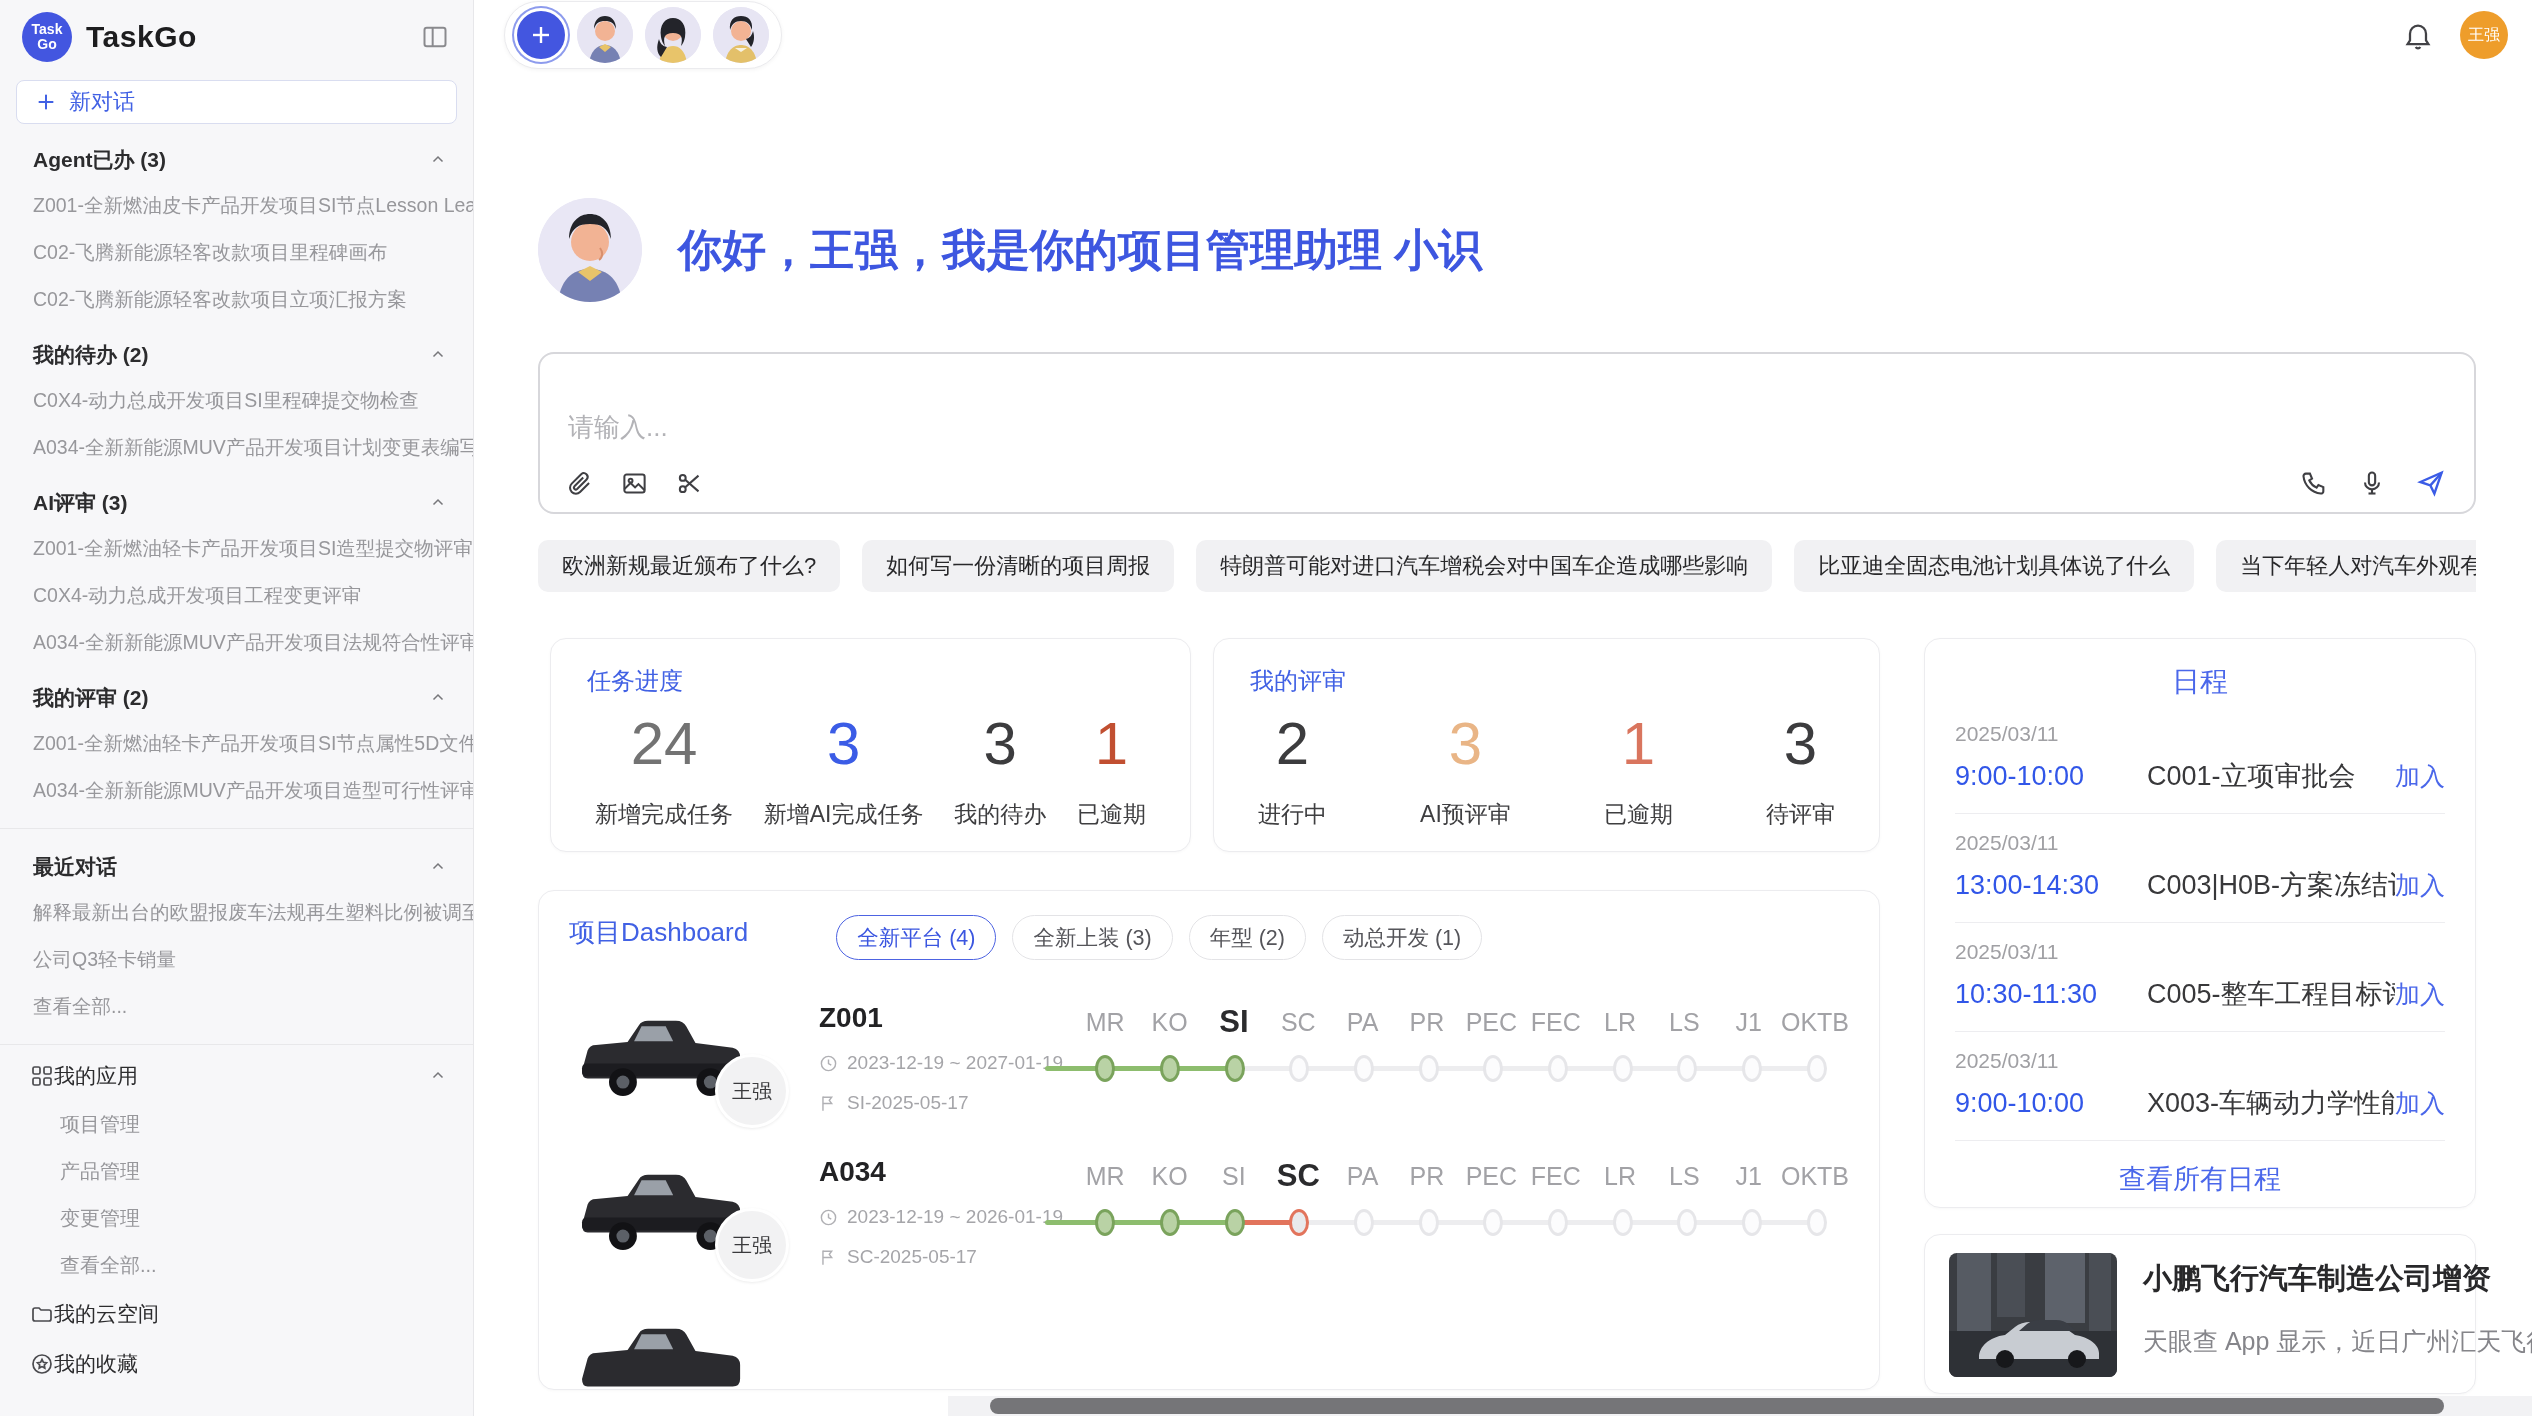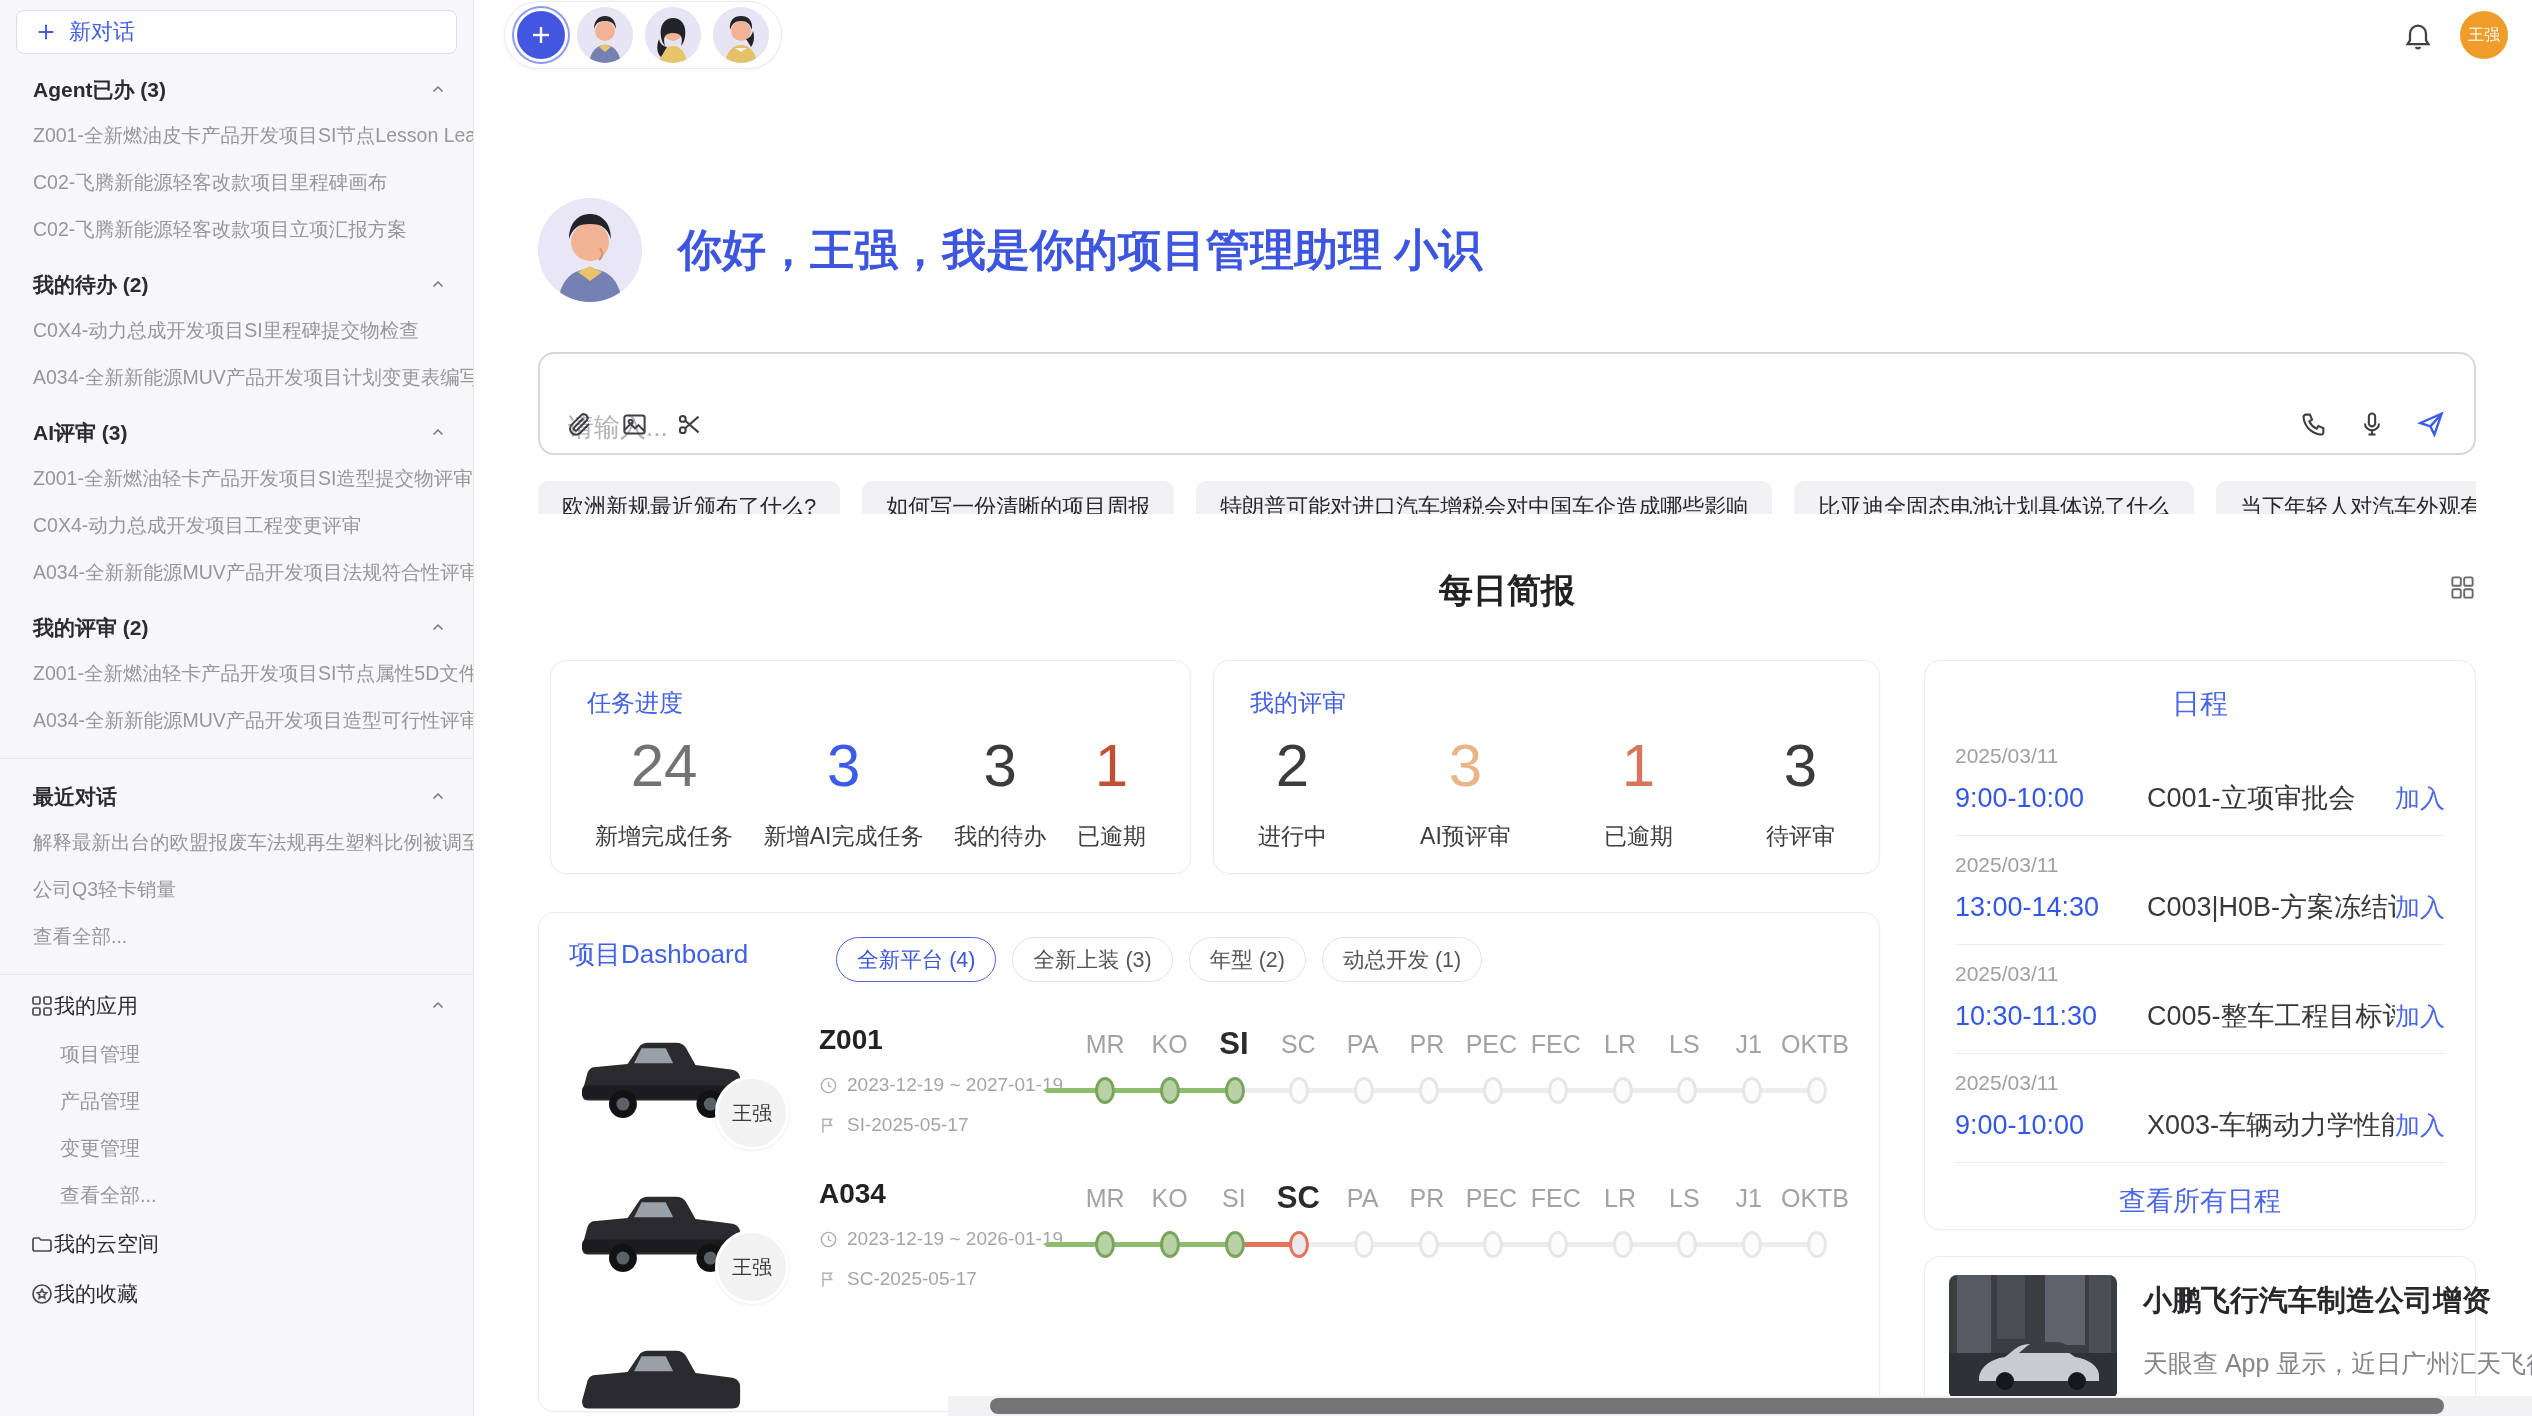--- a/index.html
+++ b/index.html
@@ -117,20 +117,33 @@
   .hthumb { position:absolute; left:42px; right:88px; top:2px; height:16px; background:#757578; border-radius:8px; }
 
   svg { display:block; }
 </style>
 </head>
 <body>
 
 <div class="screen">
 
   <aside class="sidebar">
+    <div class="sb-head">
+      <div class="logo">
+        <span>Task</span>
+        <span>Go</span>
+      </div>
+      <div class="sb-title">TaskGo</div>
+      <span class="sb-collapse">
+        <svg width="28" height="28" viewBox="0 0 24 24" fill="none" stroke="currentColor" stroke-width="1.7">
+            <rect x="3" y="4" width="18" height="16" rx="2"></rect>
+            <line x1="10" y1="4" x2="10" y2="20"></line>
+          </svg>
+      </span>
+    </div>
 
     <div class="newchat">
       <svg width="22" height="22" viewBox="0 0 24 24" fill="none" stroke="currentColor" stroke-width="2.2">
           <line x1="12" y1="4" x2="12" y2="20"></line>
           <line x1="4" y1="12" x2="20" y2="12"></line>
         </svg>
       <span>新对话</span>
     </div>
 
     <div class="sb-list">
@@ -353,31 +366,20 @@
       </div>
 
       <div class="chips">
         <span class="chip">欧洲新规最近颁布了什么?</span>
         <span class="chip">如何写一份清晰的项目周报</span>
         <span class="chip">特朗普可能对进口汽车增税会对中国车企造成哪些影响</span>
         <span class="chip">比亚迪全固态电池计划具体说了什么</span>
         <span class="chip">当下年轻人对汽车外观有怎样的喜好趋势</span>
       </div>
 
-      <div class="brief-head">
-        <span class="brief-title">每日简报</span>
-        <span class="brief-grid">
-            <svg width="27" height="27" viewBox="0 0 24 24" fill="none" stroke="currentColor" stroke-width="1.7">
-              <rect x="3" y="3" width="7.5" height="7.5" rx="1.5"></rect>
-              <rect x="13.5" y="3" width="7.5" height="7.5" rx="1.5"></rect>
-              <rect x="3" y="13.5" width="7.5" height="7.5" rx="1.5"></rect>
-              <rect x="13.5" y="13.5" width="7.5" height="7.5" rx="1.5"></rect>
-            </svg>
-          </span>
-      </div>
 
       <div class="cols">
         <div class="leftcol">
 
           <div class="statrow">
             <div class="statcard c1">
               <h3>任务进度</h3>
               <div class="stats">
                 <div class="stat">
                   <span class="v" style="color:#737373">24</span>

